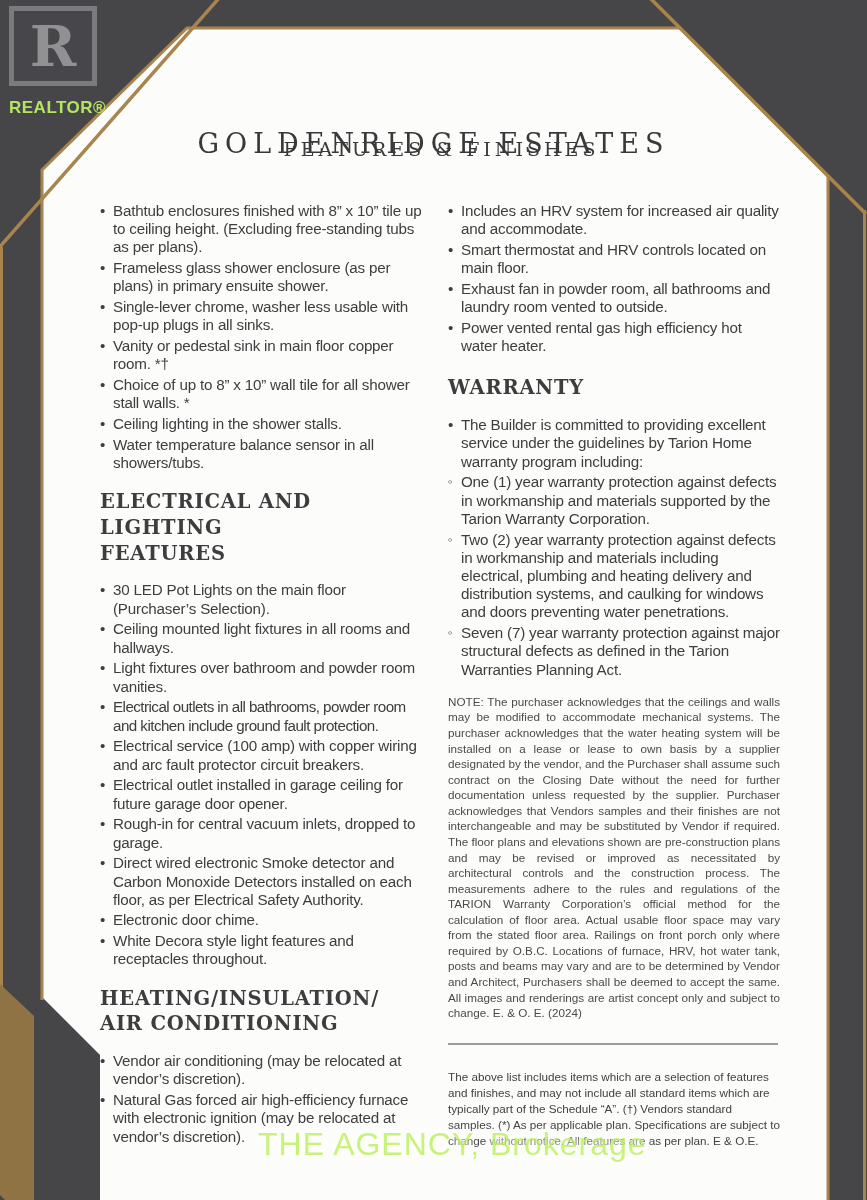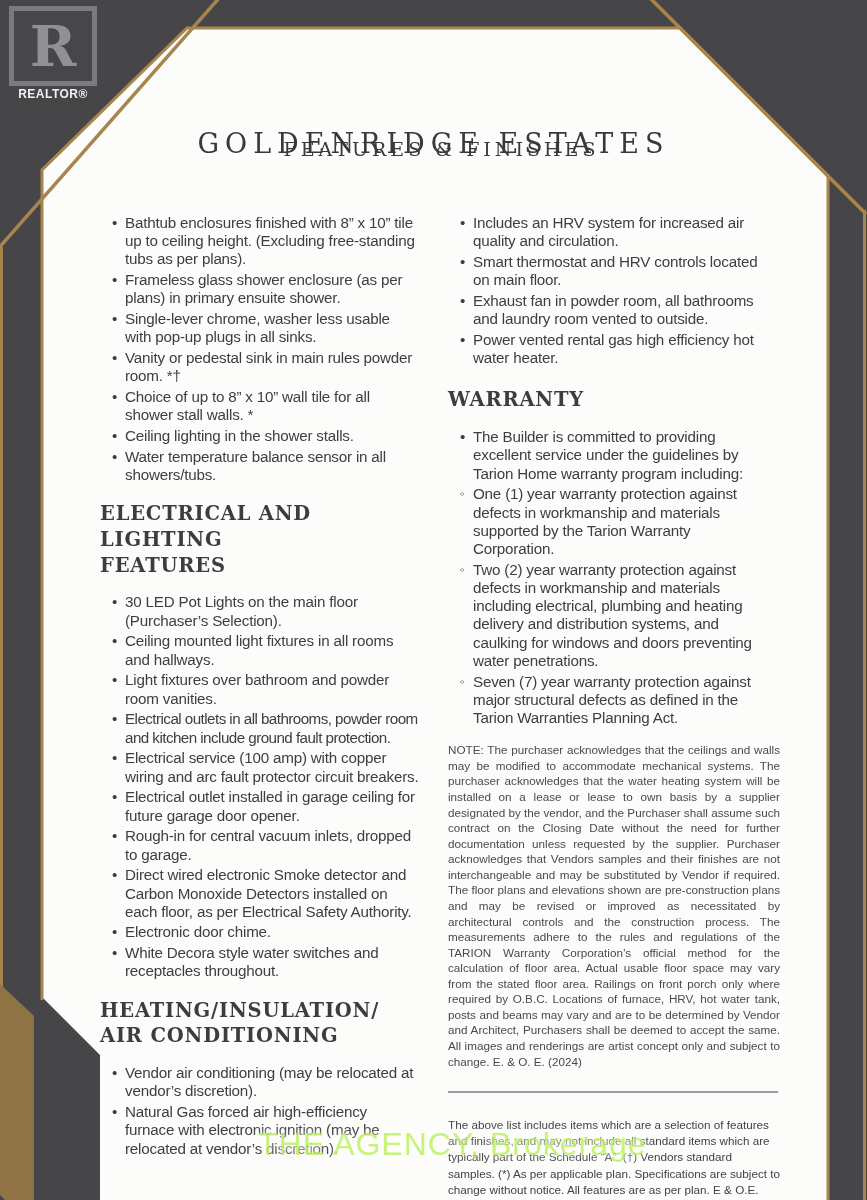--- a/index.html
+++ b/index.html
@@ -3,33 +3,33 @@
 <meta charset="utf-8">
 <style>
   html,body{margin:0;padding:0;}
   #page{position:relative;width:867px;height:1200px;overflow:hidden;background:#464649;font-family:"Liberation Sans",sans-serif;}
   #frame{position:absolute;left:0;top:0;z-index:0;}
 
   
   .logo{position:absolute;left:9px;top:6px;width:88px;z-index:3;opacity:.92;text-align:center;}
   .logo-box{box-sizing:border-box;border:5px solid #808084;background:#48484c;height:80px;display:flex;align-items:center;justify-content:center;}
   .logo-r{font-family:"DejaVu Serif",serif;font-size:56px;font-weight:bold;color:#98989b;line-height:1;}
-  .logo-label{margin-top:1px;color:#ffffff;font-size:12px;font-weight:bold;letter-spacing:.5px;}
+  .logo-label{margin-top:12px;color:#bef264;font-size:17px;font-weight:bold;letter-spacing:.5px;}
 
   
   .title{position:absolute;left:0;top:96px;width:100%;text-align:center;z-index:2;
          font-family:"DejaVu Serif",serif;font-weight:400;font-size:27px;letter-spacing:6px;color:#39393b;margin-top:32px;}
   .subtitle{position:absolute;left:8px;top:138px;width:100%;text-align:center;z-index:2;
          font-family:"DejaVu Serif",serif;font-weight:400;font-size:19px;letter-spacing:4px;color:#3a3a3c;}
 
   .col{position:absolute;top:202px;width:332px;z-index:2;color:#3e3e40;font-size:15.2px;line-height:1.2;letter-spacing:-.2px;}
   .col-left{left:100px;}
   .col-right{left:448px;}
 
-  ul.features{list-style:none;margin:12px;padding:0;}
+  ul.features{list-style:none;margin:0;padding:0;}
   ul.features li{position:relative;padding-left:13px;margin:0 0 2.5px 0;}
   ul.features li::before{content:"•";position:absolute;left:0;top:0;color:#3e3e40;}
   ul.features li.circle::before{content:"◦";font-size:13px;top:1px;}
   li.tight{letter-spacing:-.55px;}
 
   .section-heading{font-family:"DejaVu Serif",serif;font-weight:700;font-size:19.5px;line-height:1.32;
                    letter-spacing:.8px;color:#3d3d3f;white-space:pre-line;margin:17px 0 15px 0;}
   .mt{margin-top:20px;}
 
   .note{margin-top:15px;font-size:11.7px;line-height:1.33;letter-spacing:0;text-align:justify;color:#4a4a4c;}
@@ -64,52 +64,52 @@
   </div>
 
   <div class="title">GOLDENRIDGE ESTATES</div>
   <div class="subtitle">FEATURES &amp; FINISHES</div>
 
   <div class="col col-left">
     <ul class="features">
       <li>Bathtub enclosures finished with 8” x 10” tile up to ceiling height. (Excluding free-standing tubs as per plans).</li>
       <li>Frameless glass shower enclosure (as per plans) in primary ensuite shower.</li>
       <li>Single-lever chrome, washer less usable with pop-up plugs in all sinks.</li>
-      <li>Vanity or pedestal sink in main rules powder room. *†</li>
+      <li>Vanity or pedestal sink in main floor copper room. *†</li>
       <li>Choice of up to 8” x 10” wall tile for all shower stall walls. *</li>
       <li>Ceiling lighting in the shower stalls.</li>
       <li>Water temperature balance sensor in all showers/tubs.</li>
     </ul>
 
     <div class="section-heading">ELECTRICAL AND LIGHTING
 FEATURES</div>
     <ul class="features">
       <li>30 LED Pot Lights on the main floor (Purchaser’s Selection).</li>
       <li>Ceiling mounted light fixtures in all rooms and hallways.</li>
       <li>Light fixtures over bathroom and powder room vanities.</li>
       <li class="tight">Electrical outlets in all bathrooms, powder room and kitchen include ground fault protection.</li>
       <li>Electrical service (100 amp) with copper wiring and arc fault protector circuit breakers.</li>
       <li>Electrical outlet installed in garage ceiling for future garage door opener.</li>
       <li>Rough-in for central vacuum inlets, dropped to garage.</li>
       <li>Direct wired electronic Smoke detector and Carbon Monoxide Detectors installed on each floor, as per Electrical Safety Authority.</li>
       <li>Electronic door chime.</li>
-      <li>White Decora style water switches and receptacles throughout.</li>
+      <li>White Decora style light features and receptacles throughout.</li>
     </ul>
 
     <div class="section-heading">HEATING/INSULATION/
 AIR CONDITIONING</div>
     <ul class="features">
       <li>Vendor air conditioning (may be relocated at vendor’s discretion).</li>
       <li>Natural Gas forced air high-efficiency furnace with electronic ignition (may be relocated at vendor’s discretion).</li>
     </ul>
   </div>
 
   <div class="col col-right">
     <ul class="features">
-      <li>Includes an HRV system for increased air quality and circulation.</li>
+      <li>Includes an HRV system for increased air quality and accommodate.</li>
       <li>Smart thermostat and HRV controls located on main floor.</li>
       <li>Exhaust fan in powder room, all bathrooms and laundry room vented to outside.</li>
       <li>Power vented rental gas high efficiency hot water heater.</li>
     </ul>
 
     <div class="section-heading mt">WARRANTY</div>
     <ul class="features">
       <li>The Builder is committed to providing excellent service under the guidelines by Tarion Home warranty program including:</li>
       <li class="circle">One (1) year warranty protection against defects in workmanship and materials supported by the Tarion Warranty Corporation.</li>
       <li class="circle">Two (2) year warranty protection against defects in workmanship and materials including electrical, plumbing and heating delivery and distribution systems, and caulking for windows and doors preventing water penetrations.</li>

